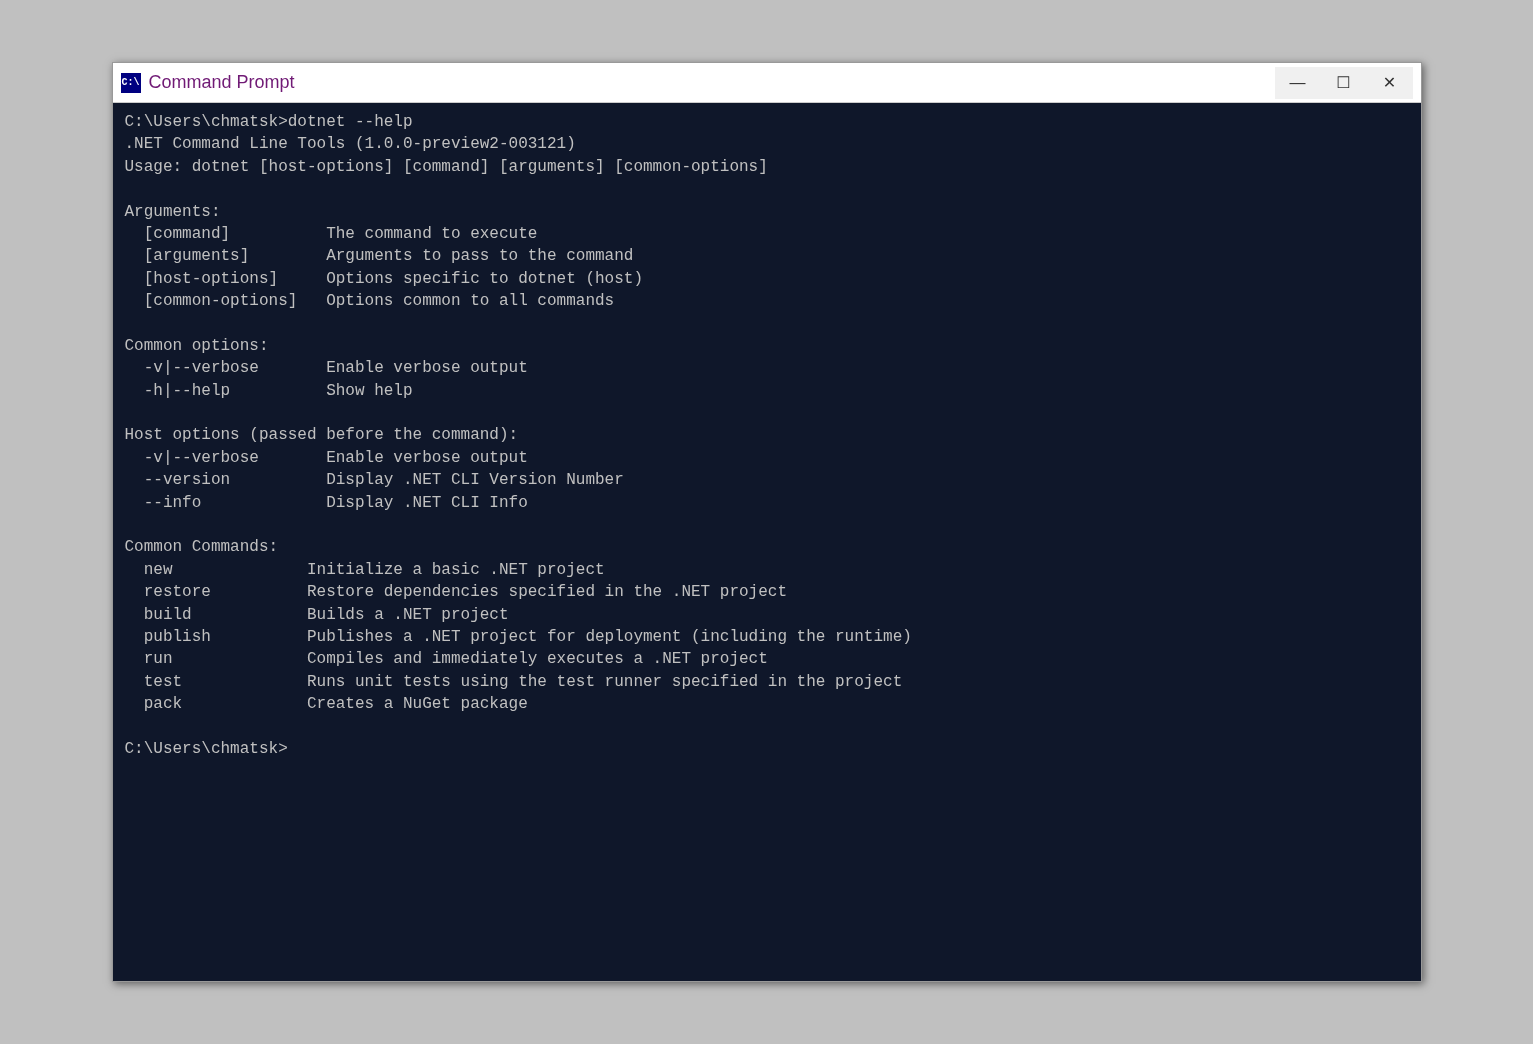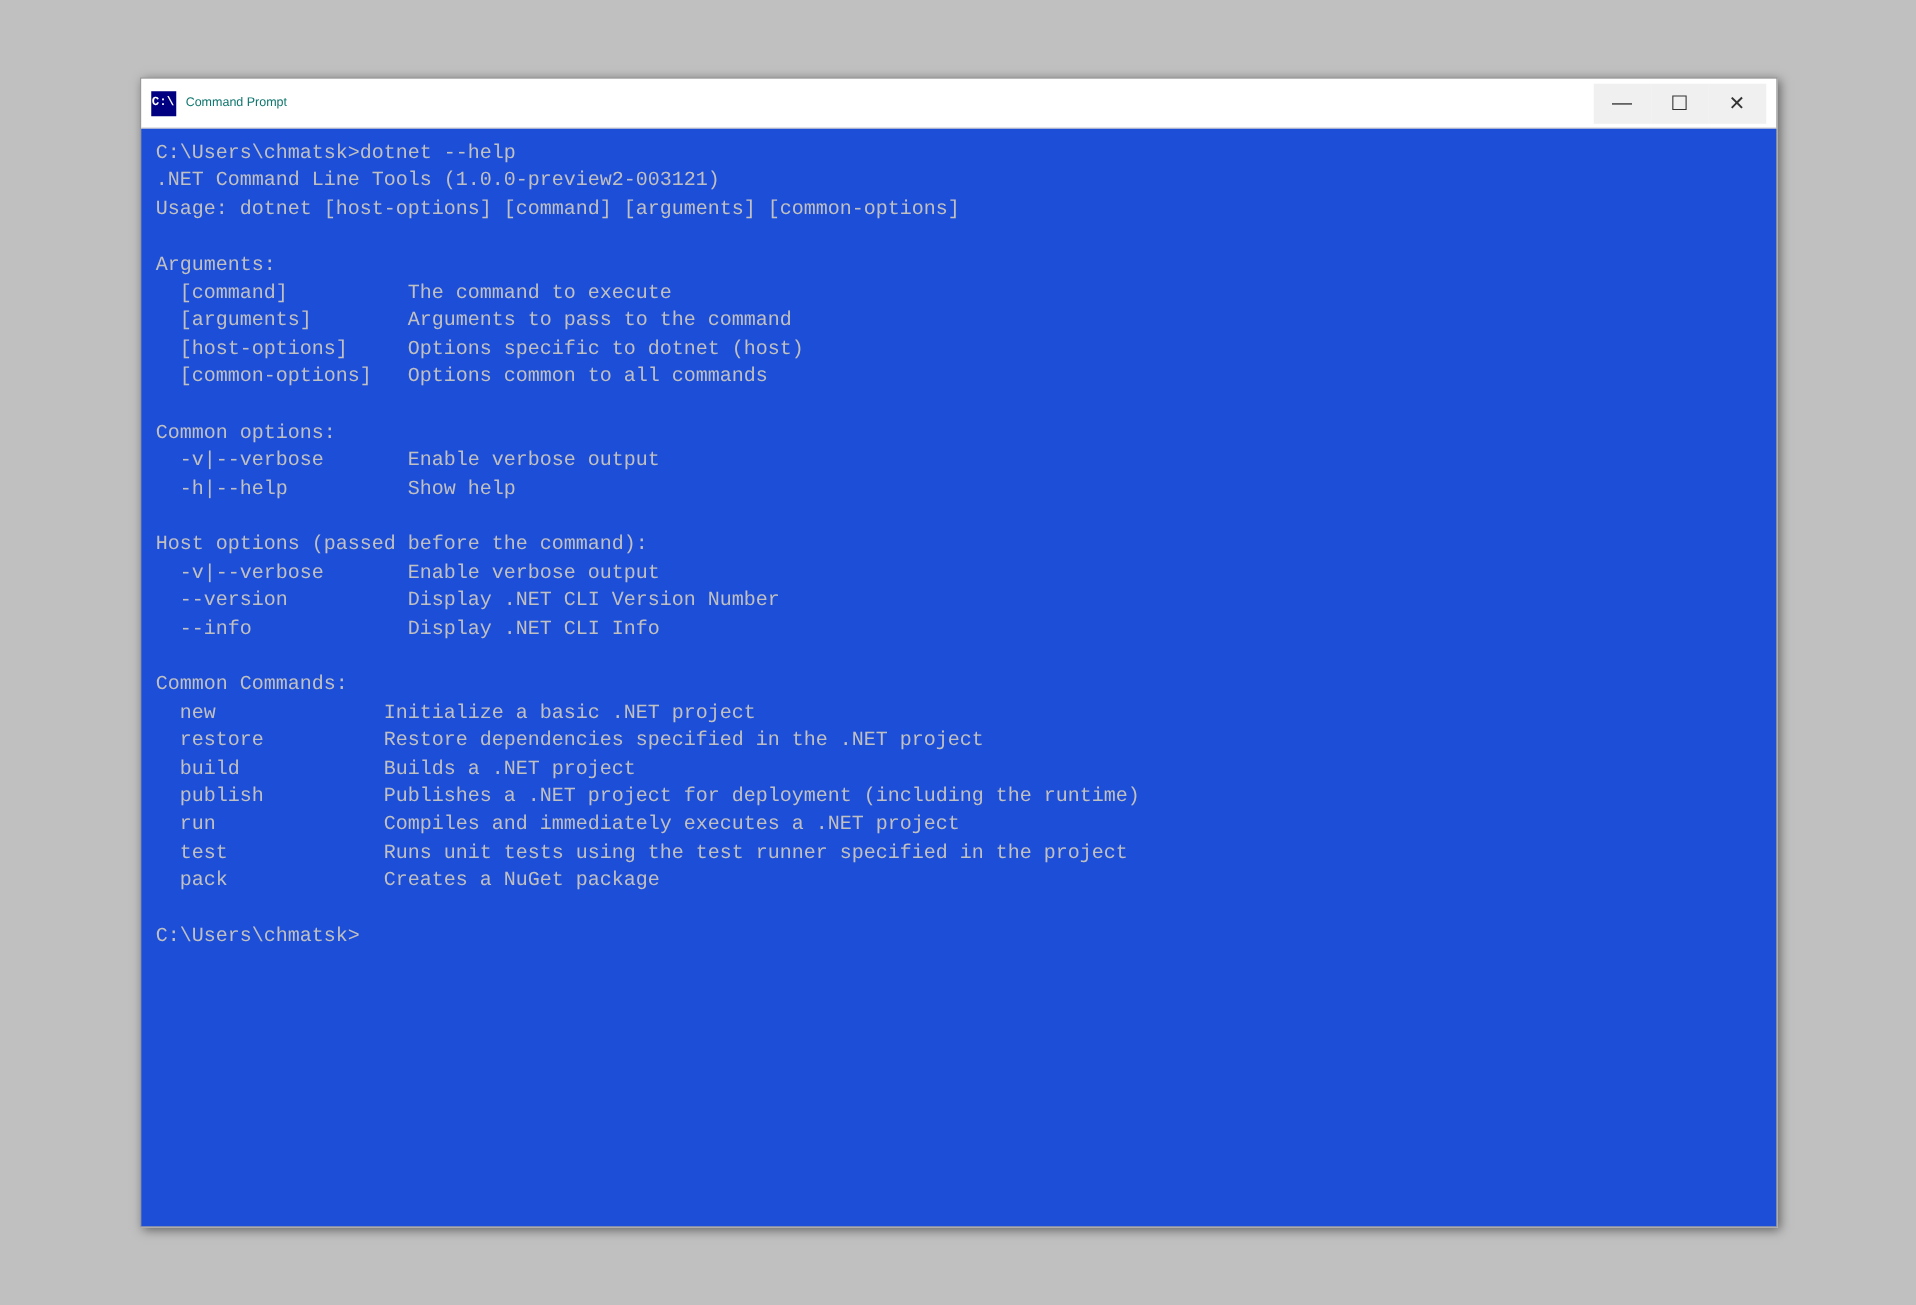--- a/index.html
+++ b/index.html
@@ -52,22 +52,22 @@
     .title-bar-icon span {
       color: white;
       font-size: 10px;
       font-weight: bold;
       font-family: 'Courier New', monospace;
     }
 
     .title-bar-text {
       flex: 1;
       font-family: 'Segoe UI', Arial, sans-serif;
-      font-size: 10px;
-      color: #0f766e;
+      font-size: 18px;
+      color: #701a75;
     }
 
     .title-bar-controls {
       display: flex;
       gap: 0;
     }
 
     .title-btn {
       width: 46px;
       height: 32px;
@@ -76,21 +76,21 @@
       cursor: pointer;
       display: flex;
       align-items: center;
       justify-content: center;
       font-size: 16px;
       color: #333;
       font-family: 'Segoe UI', Arial, sans-serif;
     }
 
     .terminal-body {
-      background: #1d4ed8;
+      background: #0f172a;
       flex: 1;
       overflow-y: auto;
       padding: 8px 12px;
       position: relative;
     }
 
     .terminal-body::-webkit-scrollbar {
       width: 16px;
     }
 

